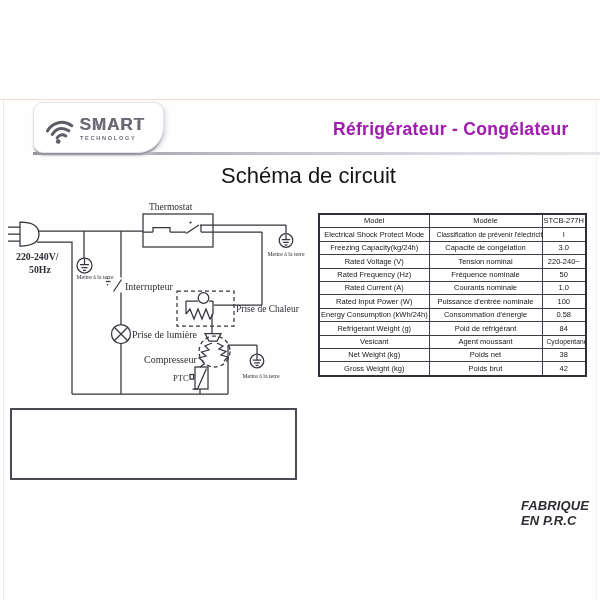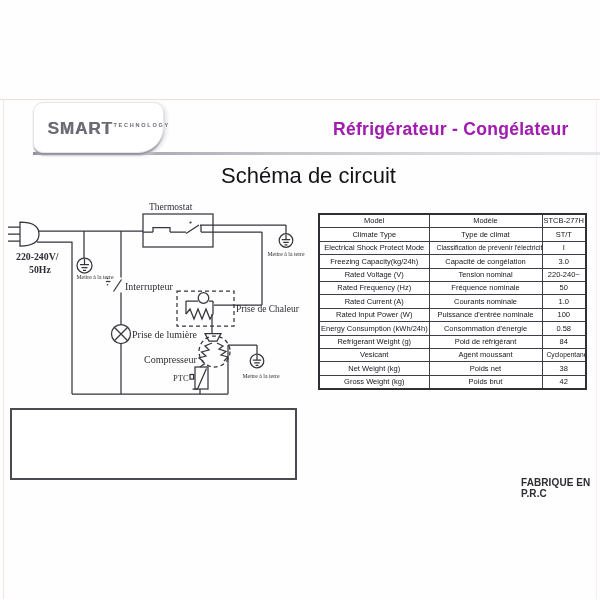--- a/index.html
+++ b/index.html
@@ -11,21 +11,21 @@
   .frame-top{position:absolute;left:0;top:99px;width:600px;height:1px;background:#f3dcd6;}
   .frame-left{position:absolute;left:3px;top:99px;width:1px;height:500px;background:#f2e6e2;}
   .frame-right{position:absolute;left:596px;top:99px;width:1px;height:500px;background:#f7efeb;}
 
   
   .logo-card{position:absolute;left:33px;top:102px;width:129px;height:49px;background:#fff;
              border:1px solid #e4e4e9;border-radius:10px 10px 26px 10px;
              box-shadow:0 3px 2px -1px #8f8f99,2px 2px 4px #dcdce2;
              display:flex;align-items:center;z-index:3;}
   .logo-wifi{margin:4px 0 0 10px;}
-  .logo-text{display:flex;flex-direction:row;margin-left:4px;margin-top:2px;}
+  .logo-text{display:flex;flex-direction:column;margin-left:4px;margin-top:2px;}
   .logo-brand{font-size:17px;font-weight:bold;color:#6b6b76;letter-spacing:1px;
               text-shadow:0.5px 0.5px 0 #fff,-0.5px -0.5px 0 #55555e;line-height:1;}
   .logo-sub{font-size:5.6px;font-weight:bold;color:#6b6b76;letter-spacing:1.7px;margin-top:2px;}
 
   
   .banner{position:absolute;left:333px;top:119px;font-size:17.5px;font-weight:bold;
           color:#a21caf;letter-spacing:0.3px;white-space:nowrap;text-shadow:0 0 1px #dcdce4;z-index:2;}
 
   
   .header-sep{position:absolute;left:33px;top:152px;width:567px;height:3px;
@@ -42,22 +42,22 @@
   .notes-box{position:absolute;left:10px;top:408px;width:283px;height:68px;
              border:2px solid #4a4a52;background:#fff;}
 
   
   .spec-table{position:absolute;left:318px;top:213px;width:267px;border-collapse:collapse;
               table-layout:fixed;font-size:7.5px;color:#17171c;border:2px solid #2f2f37;background:#fff;}
   .spec-table td{border:1px solid #3e3e46;height:12.4px;padding:0 1px;text-align:center;
                  overflow:hidden;vertical-align:middle;line-height:1;}
   .fit{display:inline-block;white-space:nowrap;transform-origin:50% 50%;}
 
-  .footer-text{position:absolute;left:521px;top:477px;font-size:10px;font-weight:bold;
-               color:#2c2c33;letter-spacing:0.1px;}
+  .footer-text{position:absolute;left:521px;top:498px;font-size:13px;font-weight:bold;
+               color:#2c2c33;letter-spacing:0.1px;font-style:italic;}
 </style>
 </head>
 <body>
 
 <div class="stage">
 
   <div class="frame-top"></div>
   <div class="frame-left"></div>
   <div class="frame-right"></div>
 
@@ -171,25 +171,20 @@
         <col style="width:113px">
         <col style="width:44px">
       </colgroup>
     <tbody>
       <tr>
           <td><span class="fit">Model</span></td>
           <td><span class="fit">Modèle</span></td>
           <td><span class="fit">STCB-277H</span></td>
         </tr>
       <tr>
-          <td><span class="fit">Climate Type</span></td>
-          <td><span class="fit">Type de climat</span></td>
-          <td><span class="fit">ST/T</span></td>
-        </tr>
-      <tr>
           <td><span class="fit">Electrical Shock Protect Mode</span></td>
           <td><span class="fit" style="transform: scaleX(0.909);">Classification de prévenir l'électricité</span></td>
           <td><span class="fit">I</span></td>
         </tr>
       <tr>
           <td><span class="fit">Freezing Capacity(kg/24h)</span></td>
           <td><span class="fit">Capacité de congélation</span></td>
           <td><span class="fit">3.0</span></td>
         </tr>
       <tr>

